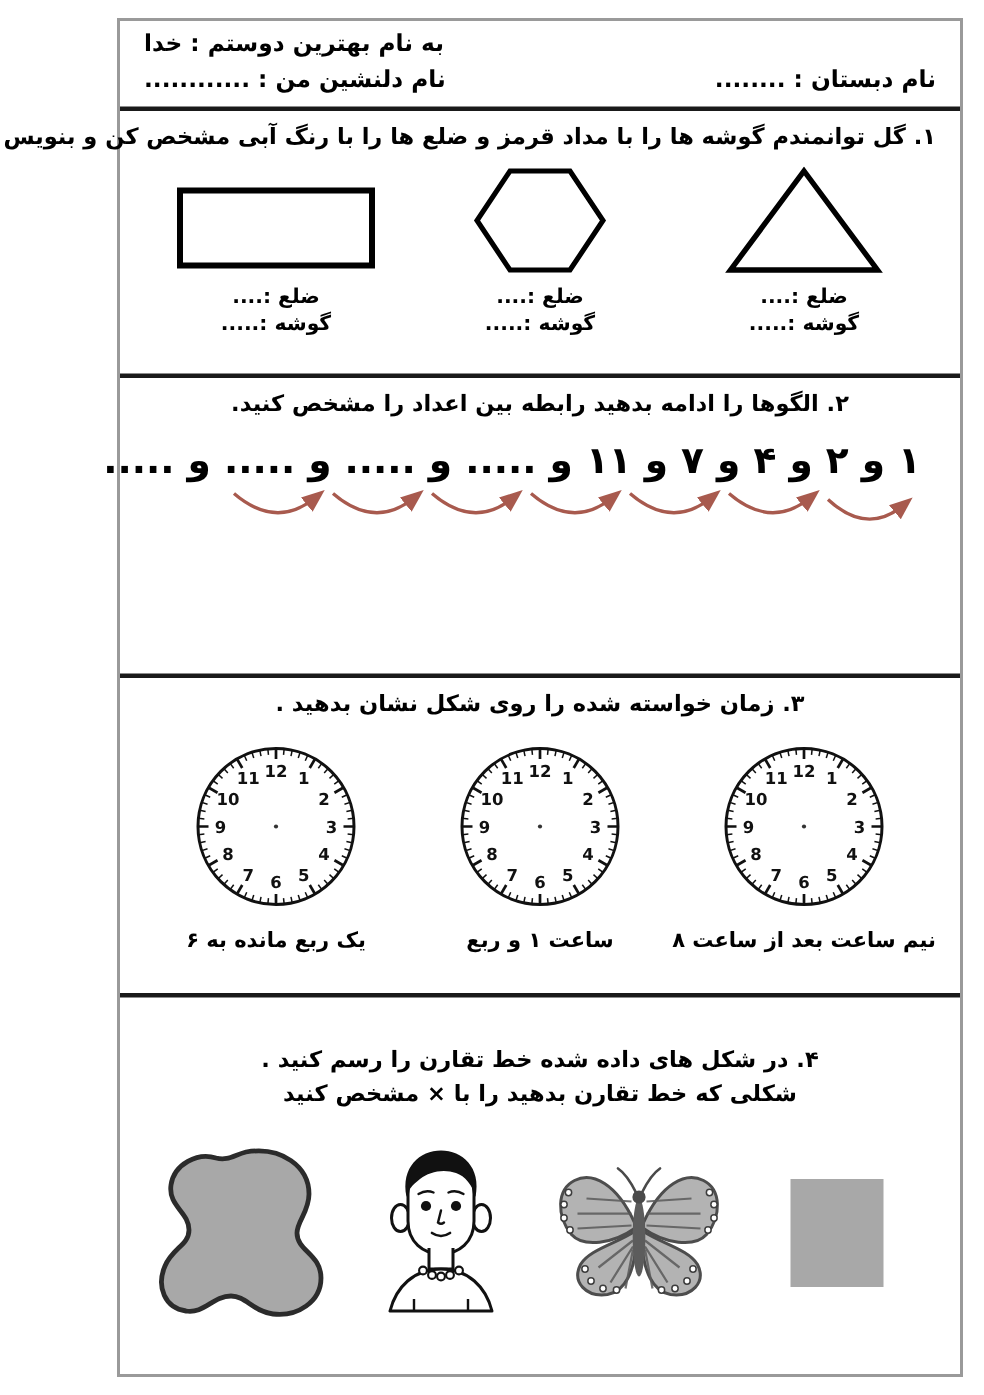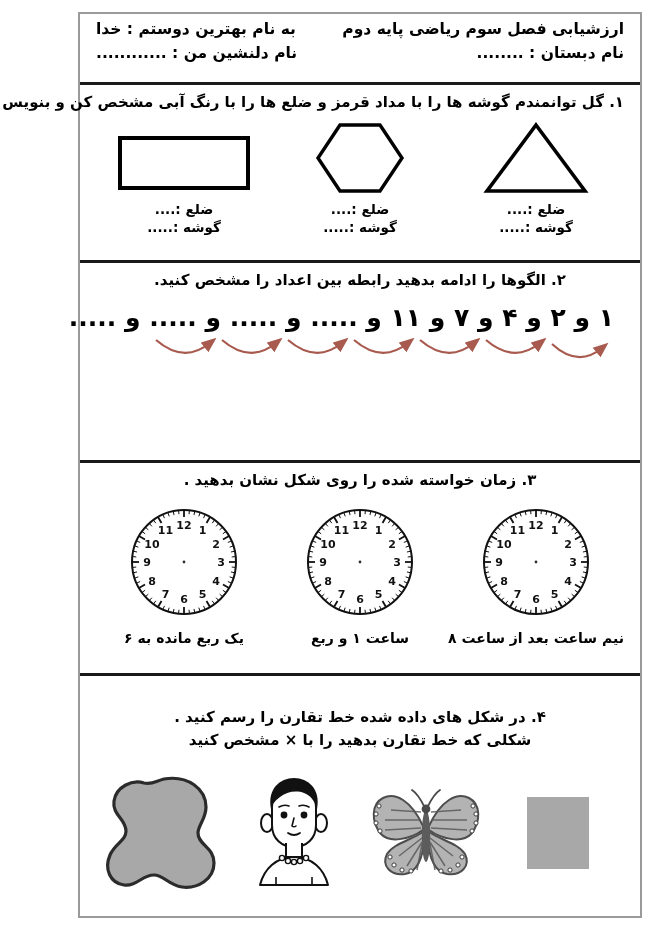--- a/index.html
+++ b/index.html
@@ -44,21 +44,21 @@
     flex: 0 0 auto;
   }
   .hdr-row {
     display: flex;
     flex-direction: row-reverse;
     align-items: center;
     justify-content: space-between;
     padding: 6px 16px 4px 16px;
     box-sizing: border-box;
   }
-  .hdr-row.r2 { padding-top: 2px; padding-bottom: 20px; }
+  .hdr-row.r2 { padding-top: 2px; padding-bottom: 9px; }
   .hdr-title {
     font-size: 15.5px;
     font-weight: bold;
     letter-spacing: -0.2px;
     white-space: nowrap;
   }
   .hdr-title.r {
     margin-right: 8px;
   }
   .hdr-title.l {
@@ -194,21 +194,20 @@
 </style>
 </head>
 <body>
 
 <div class="page">
   <div class="sheet">
 
     <div class="hdr">
       <div class="hdr-row r1">
         <div class="hdr-title r">به نام بهترین دوستم : خدا</div>
-        <div class="hdr-title l">ارزشیابی فصل سوم ریاضی پایه دوم</div>
       </div>
       <div class="hdr-row r2">
         <div class="hdr-field f1">نام دلنشین من : ............</div>
         <div class="hdr-field f2">نام دبستان : ........</div>
       </div>
     </div>
 
     <div class="sec sec1">
       <div class="q-text">۱. گل توانمندم گوشه ها را با مداد قرمز و ضلع ها را با رنگ آبی مشخص کن و بنویس .</div>
 

